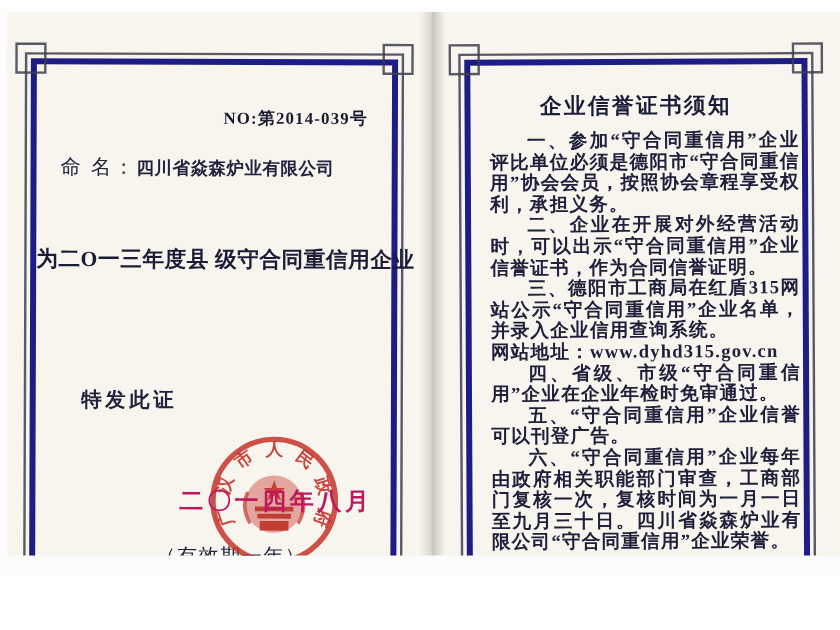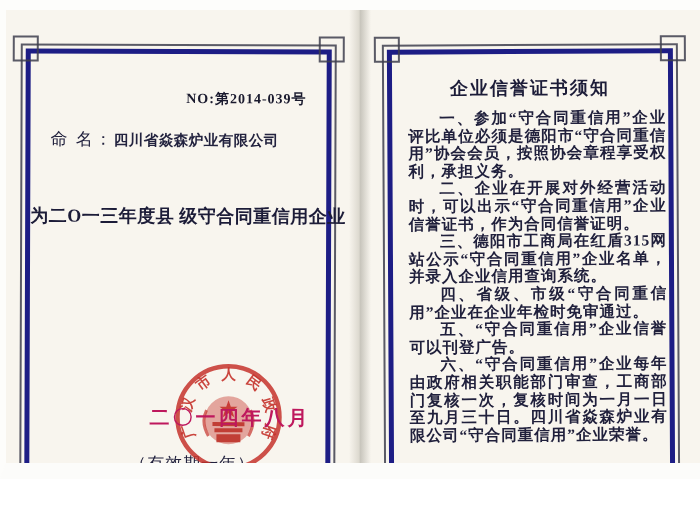--- a/index.html
+++ b/index.html
@@ -105,20 +105,21 @@
 
     <div class="content">
       <div class="cert-no">NO:第2014-039号</div>
 
       <div class="name-line">
         <span class="name-label">命 名：</span><span class="company-name">四川省焱森炉业有限公司</span>
       </div>
 
       <div class="award-line">为二O一三年度县 级守合同重信用企业</div>
 
+      <div class="issue-statement">特发此证</div>
 
       <div class="seal">
         <svg width="110" height="110" viewBox="0 0 110 110">
           <defs>
             <path id="sealArc" d="M 22.1 74 A 38 38 0 1 1 87.9 74" fill="none"></path>
           </defs>
           <circle cx="55" cy="55" r="51" fill="none" stroke="#c5322b" stroke-width="4.5" opacity="0.85"></circle>
           <g>
             <circle cx="55" cy="58" r="24" fill="#c9453a" opacity="0.45"></circle>
             <polygon points="55,38 57.3,44.5 64,44.5 58.7,48.6 60.8,55 55,51 49.2,55 51.3,48.6 46,44.5 52.7,44.5" fill="#c5322b" opacity="0.9"></polygon>
@@ -143,20 +144,21 @@
     <div class="corner tr"></div>
     <div class="corner bl"></div>
     <div class="corner br"></div>
 
     <div class="content">
       <div class="notice-title">企业信誉证书须知</div>
       <div class="notice-body">
         <p>一、参加“守合同重信用”企业评比单位必须是德阳市“守合同重信用”协会会员，按照协会章程享受权利，承担义务。</p>
         <p>二、企业在开展对外经营活动时，可以出示“守合同重信用”企业信誉证书，作为合同信誉证明。</p>
         <p>三、德阳市工商局在红盾315网站公示“守合同重信用”企业名单，并录入企业信用查询系统。</p>
+        <p class="no-indent">网站地址：www.dyhd315.gov.cn</p>
         <p>四、省级、市级“守合同重信用”企业在企业年检时免审通过。</p>
         <p>五、“守合同重信用”企业信誉可以刊登广告。</p>
         <p>六、“守合同重信用”企业每年由政府相关职能部门审查，工商部门复核一次，复核时间为一月一日至九月三十日。四川省焱森炉业有限公司“守合同重信用”企业荣誉。</p>
       </div>
     </div>
   </div>
 
 </div>
 
 </body></html>

